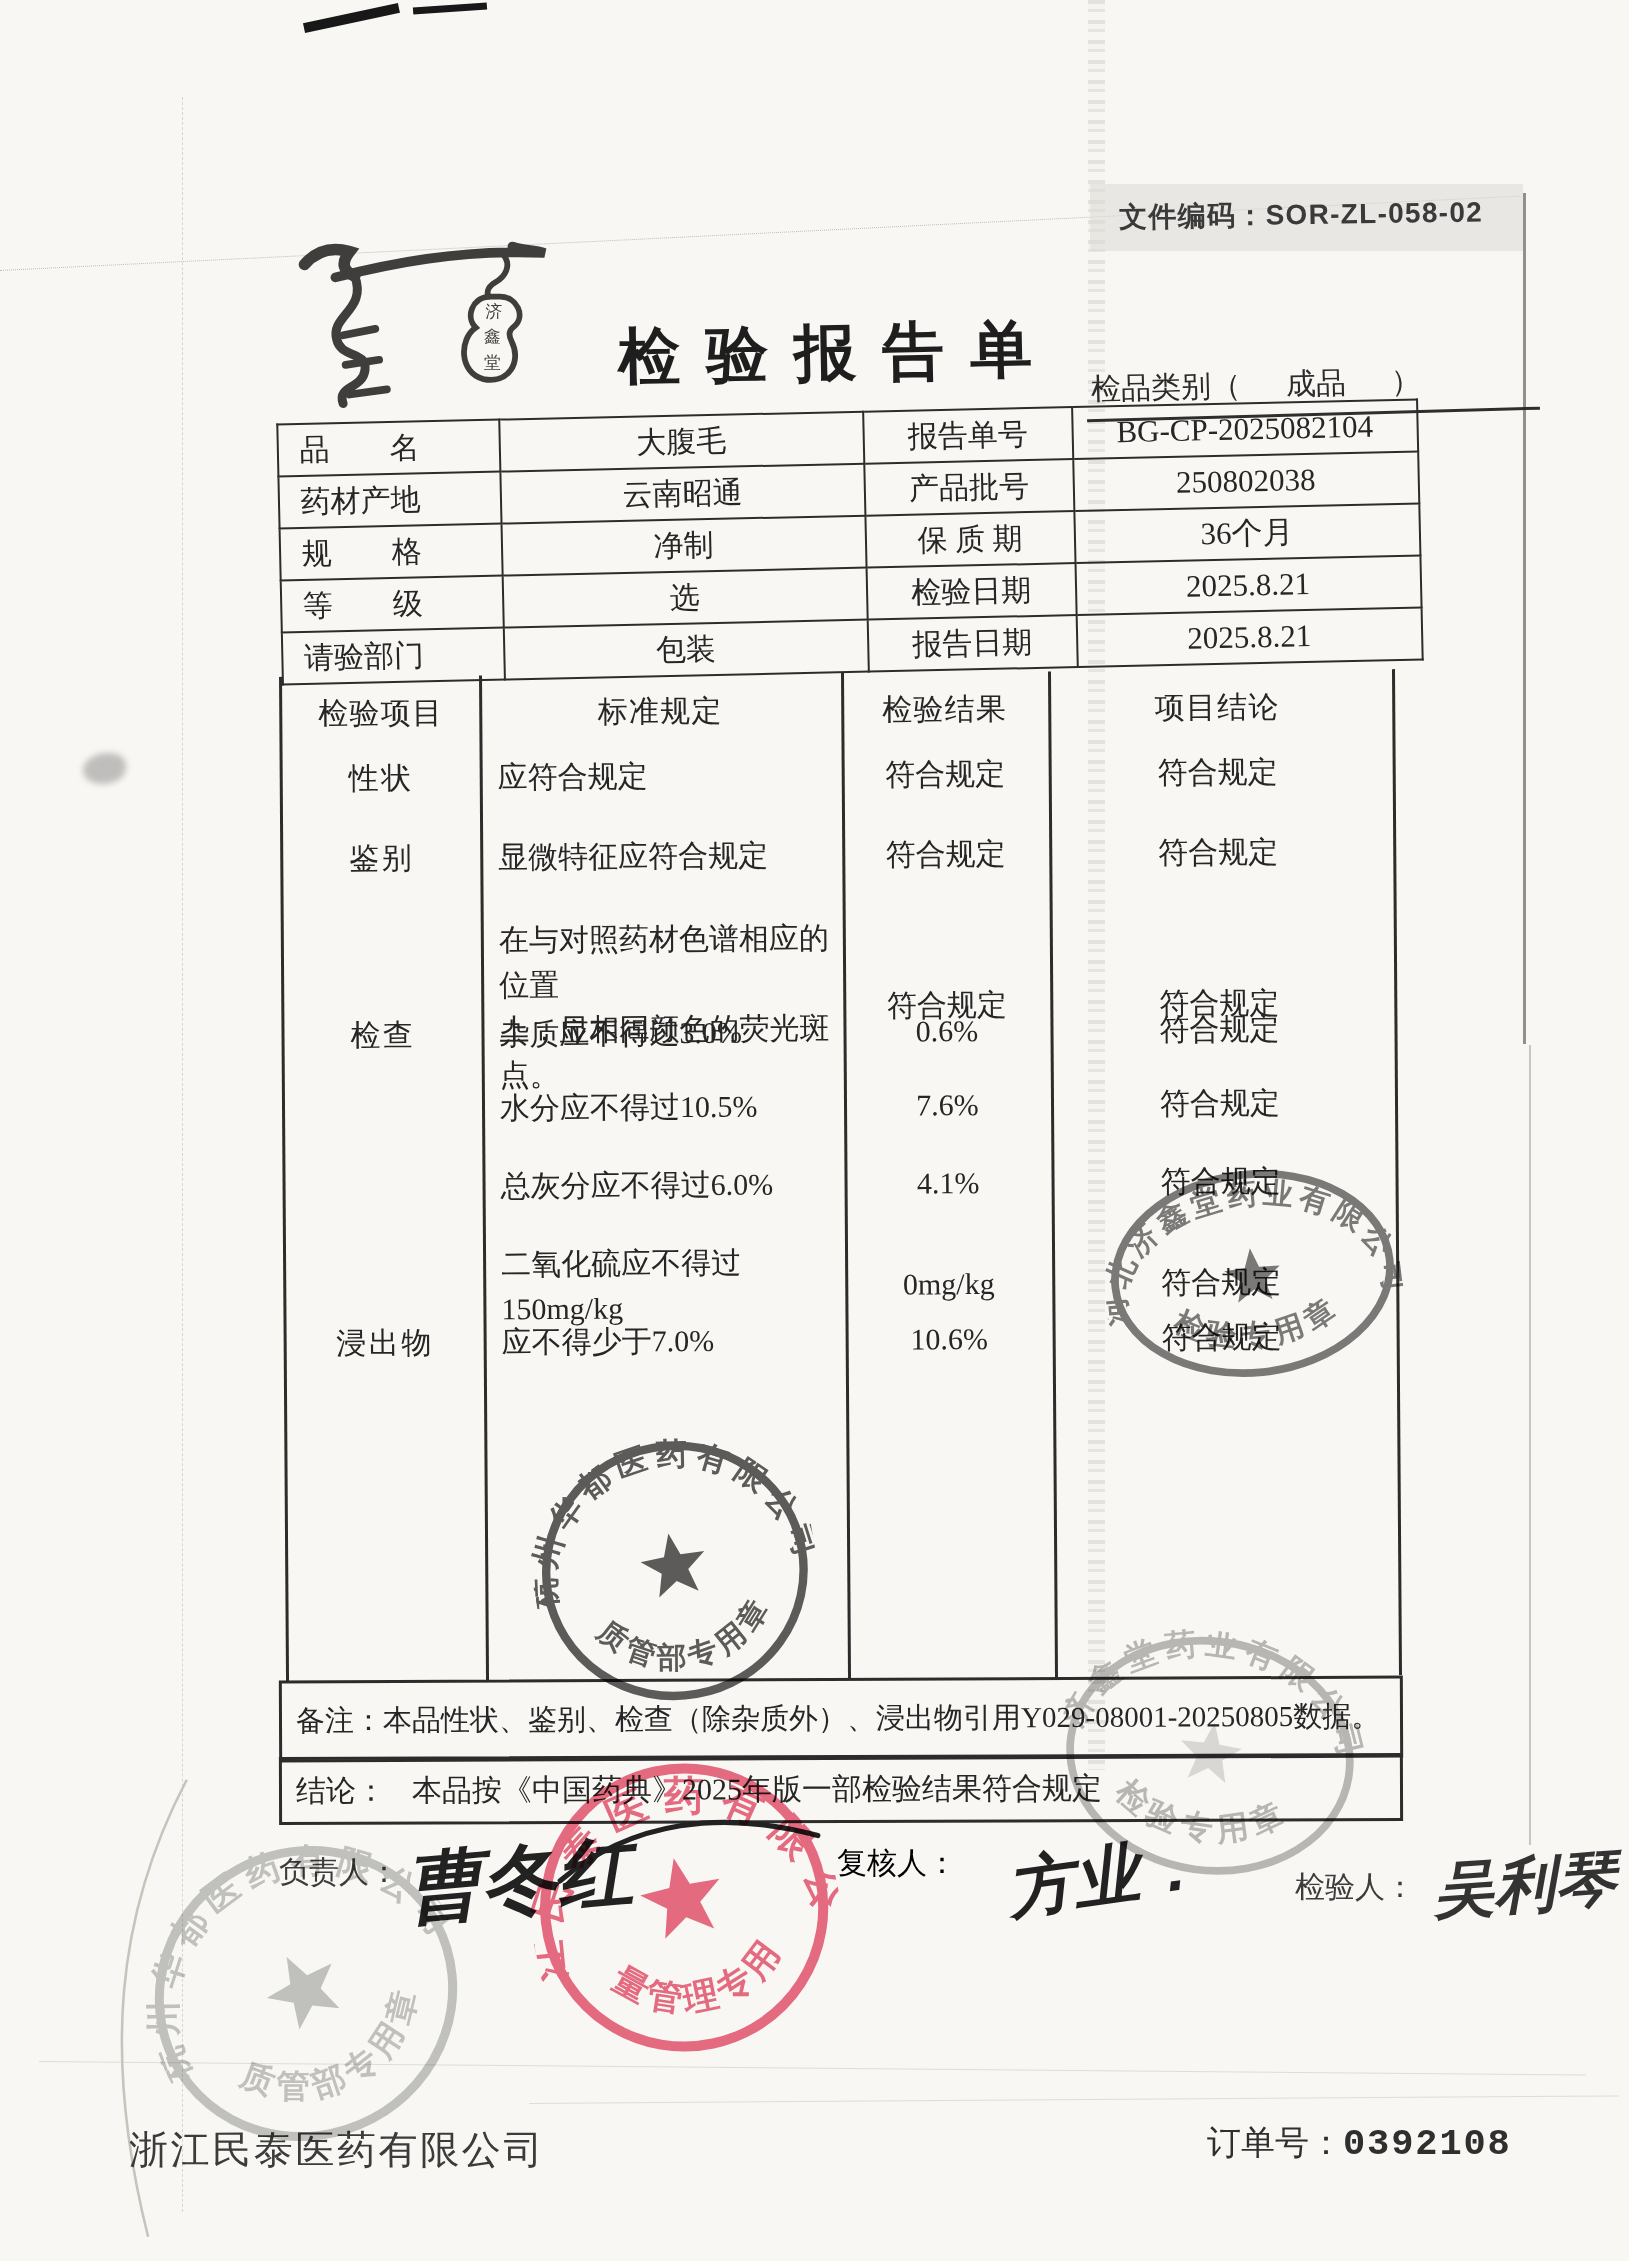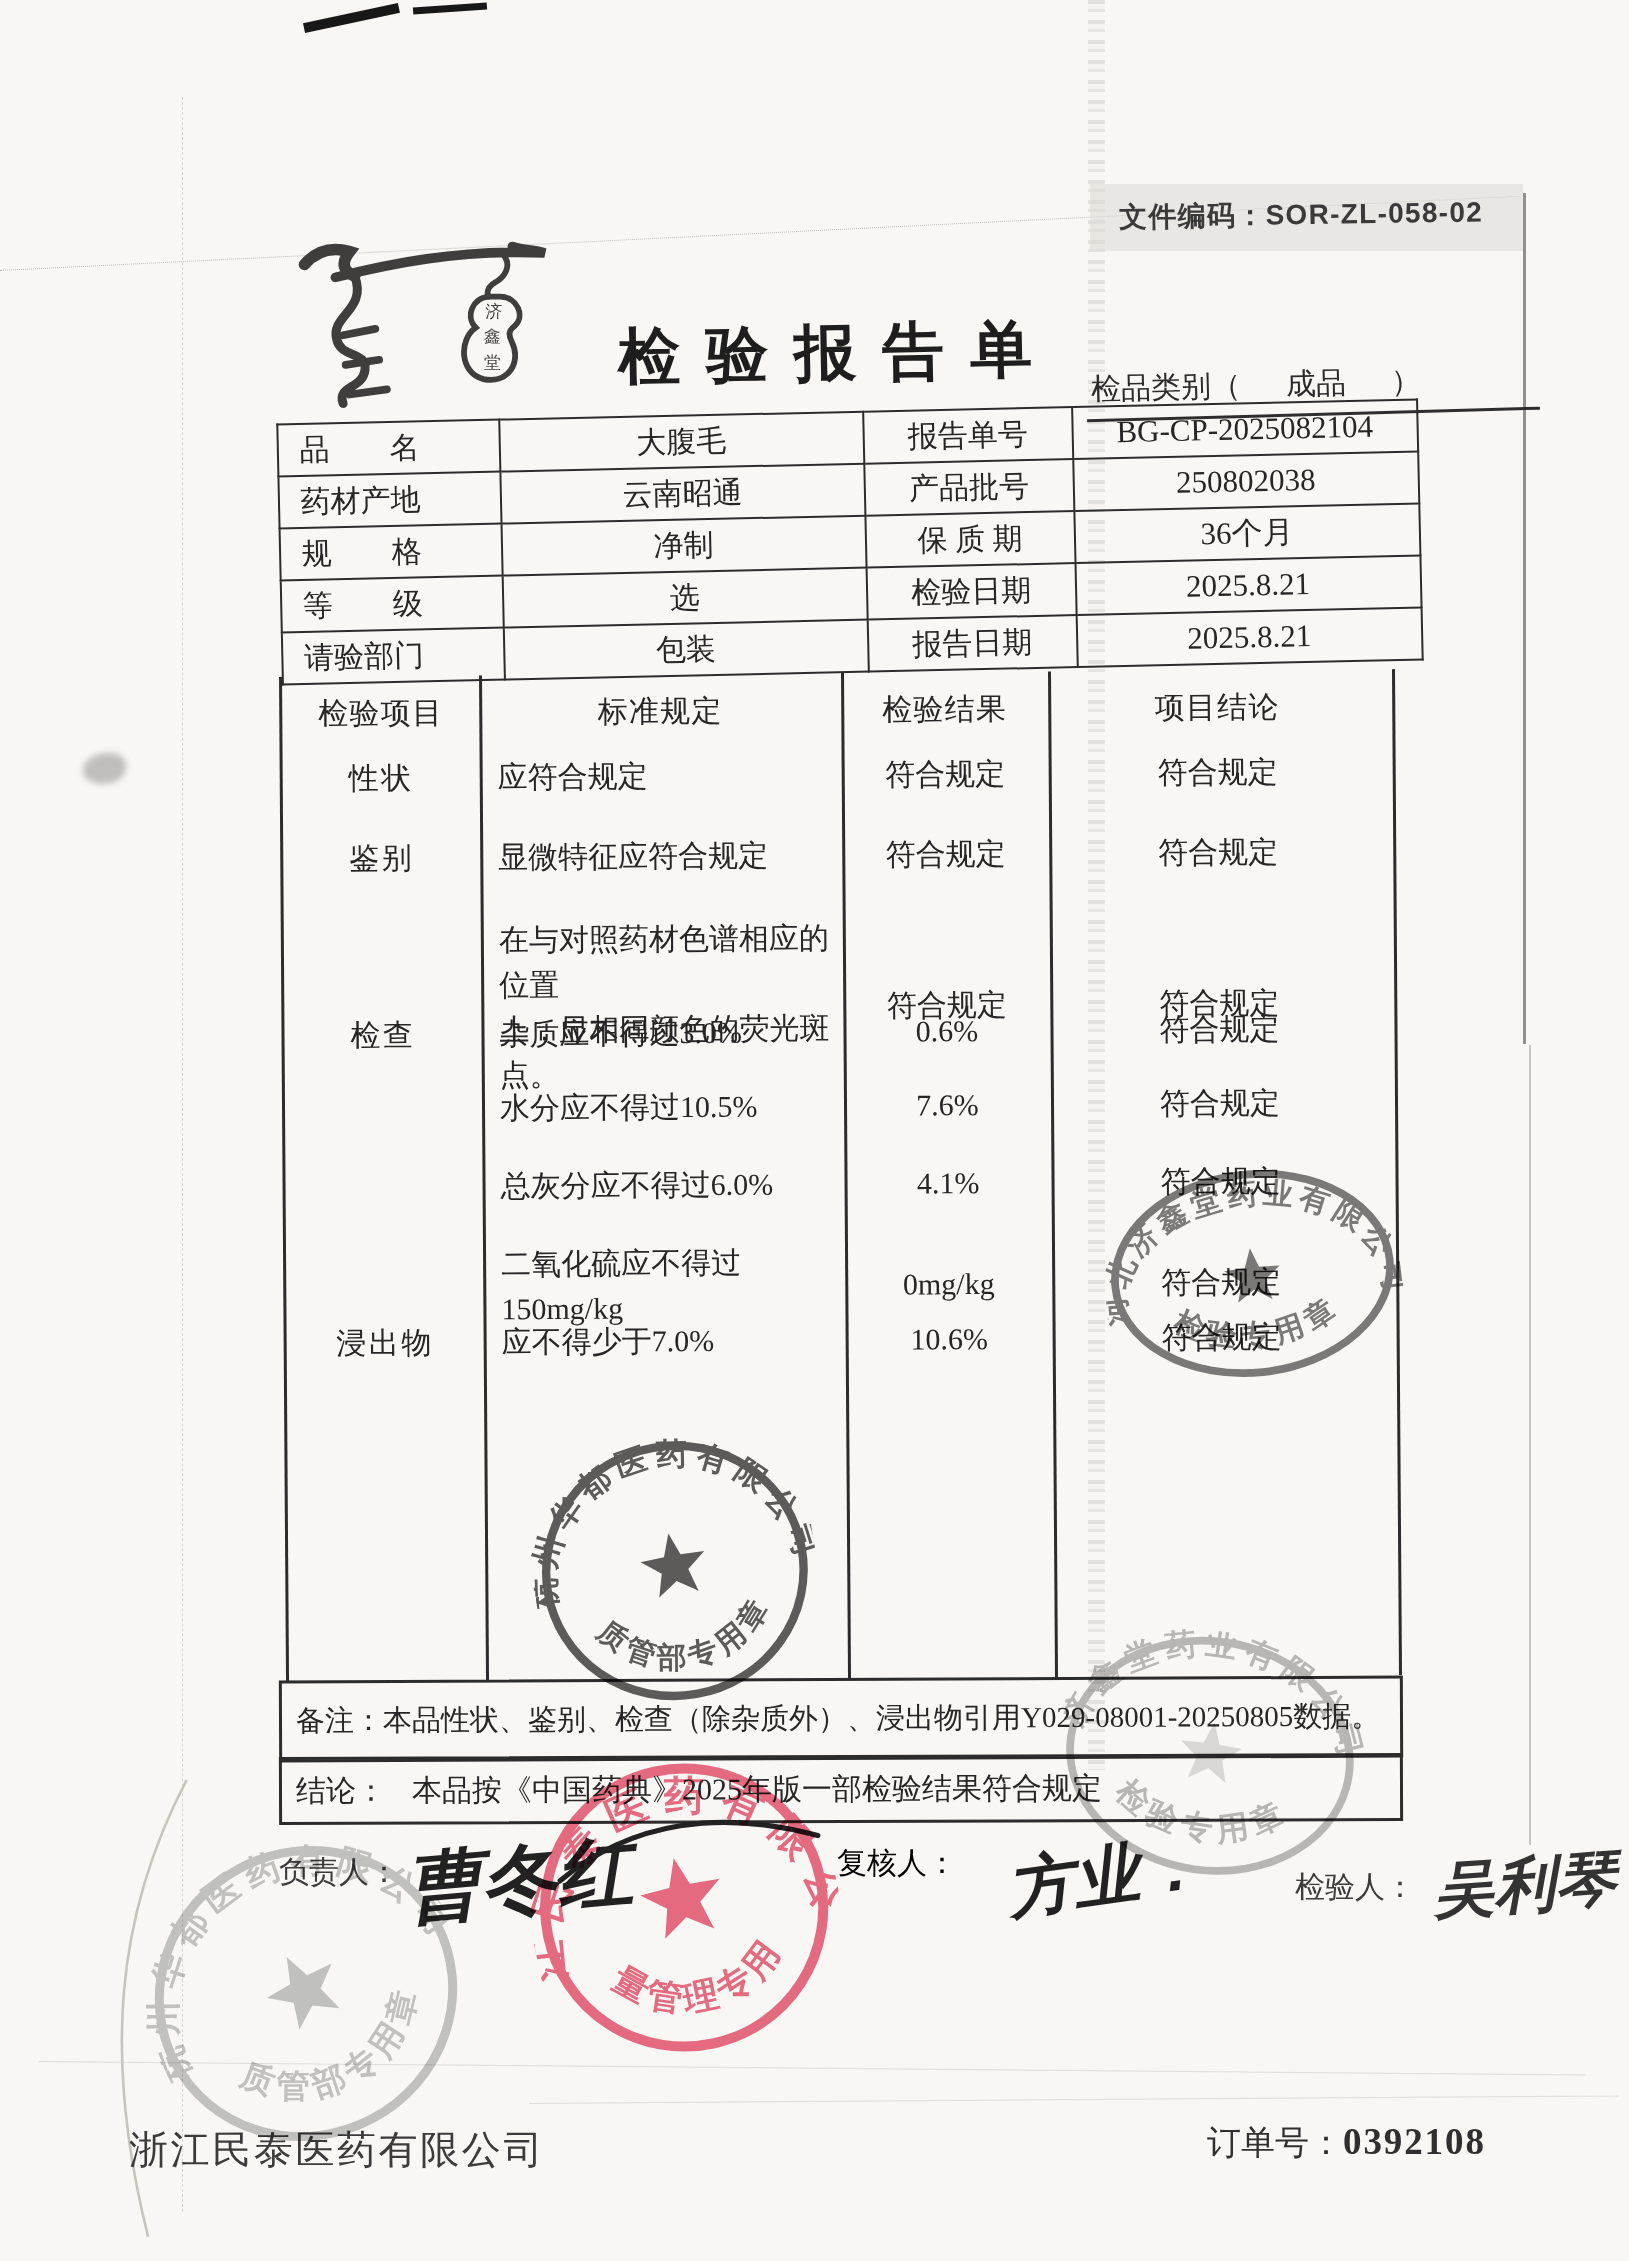--- a/index.html
+++ b/index.html
@@ -55,21 +55,21 @@
     font-size:29px;display:flex;align-items:center;padding-left:14px;transform:rotate(-0.25deg);background:transparent;}
   .concl-box{left:279px;top:1755px;width:1104px;height:62px;border:3.2px solid #2c2c2c;
     font-size:30px;display:flex;align-items:center;padding-left:14px;transform:rotate(-0.2deg);}
   .concl-box .gap{display:inline-block;width:26px;}
   
   .sig-label{position:absolute;font-size:30px;color:#3c3c3c;white-space:nowrap;}
   .sig-name{position:absolute;font-style:italic;font-weight:bold;color:#222;white-space:nowrap;}
   
   .footer-company{left:129px;top:2123px;font-size:39px;letter-spacing:2.6px;color:#3b3b3b;}
   .order-line{left:1207px;top:2120px;font-size:34px;color:#2f2f2f;white-space:nowrap;}
-  .order-no{font-weight:bold;font-size:37px;letter-spacing:1.9px;}
+  .order-no{font-weight:bold;font-size:37px;letter-spacing:1.9px;font-family:Liberation Mono, monospace;}
   
   .stamp{position:absolute;mix-blend-mode:multiply;}
   .stamp text{font-family:"Liberation Serif","DejaVu Serif",serif;font-weight:600;}
 </style>
 </head>
 <body>
 
 <div class="corner-mark" style="left:303px;top:13px;width:97px;height:10.3px;transform:rotate(-12deg);"></div>
 <div class="corner-mark" style="left:413px;top:5.2px;width:74px;height:7px;transform:rotate(-4deg);"></div>
 <div class="dotted-diag" style="left:0;top:270px;width:1522px;transform:rotate(-2.8deg);"></div>

